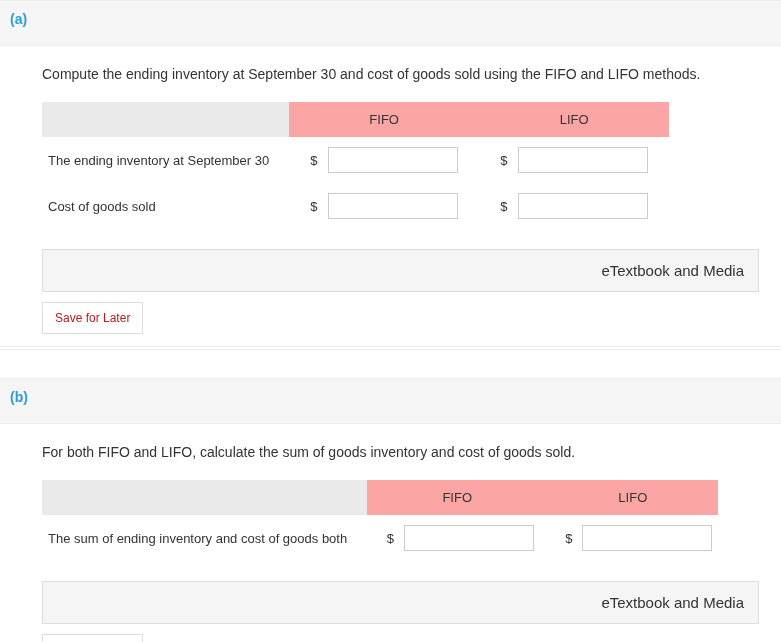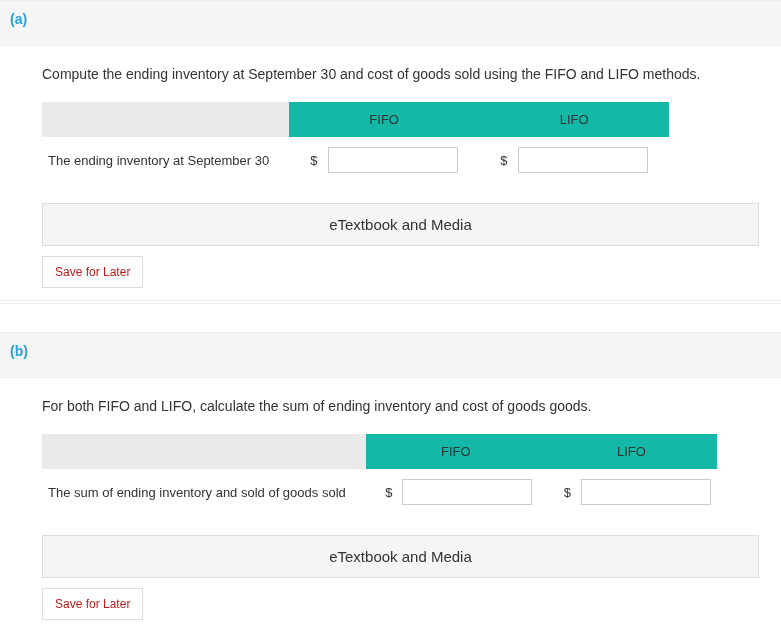--- a/index.html
+++ b/index.html
@@ -28,21 +28,21 @@
   .instruction {
     font-size: 14px;
     color: #333;
     margin-bottom: 20px;
   }
   table.data {
     border-collapse: collapse;
     width: auto;
   }
   table.data th {
-    background: #14b8a6;
+    background: #fca5a5;
     font-weight: normal;
     color: #333;
     font-size: 13px;
     padding: 10px 0;
     text-align: center;
   }
   table.data td {
     padding: 10px 6px;
     font-size: 13px;
     color: #333;
@@ -66,21 +66,21 @@
     background: #fff;
   }
   .etextbook {
     margin-top: 20px;
     border: 1px solid #ddd;
     background: #f5f5f5;
     padding: 12px 14px;
     font-size: 15px;
     color: #333;
     width: 100%;
-    text-align: center;
+    text-align: right;
     cursor: pointer;
   }
   .save-btn {
     margin-top: 10px;
     border: 1px solid #ddd;
     background: #fff;
     padding: 8px 12px;
     font-size: 12px;
     color: #b91c1c;
     cursor: pointer;
@@ -119,48 +119,55 @@
       </tr>
     </thead>
     <tbody>
       <tr>
         <td class="row-label">The ending inventory at September 30</td>
         <td class="dollar">$</td>
         <td><input type="text" class="num" value="" style=""></td>
         <td class="dollar">$</td>
         <td><input type="text" class="num" value="" style=""></td>
       </tr>
+      <tr>
+        <td class="row-label">Cost of goods sold</td>
+        <td class="dollar">$</td>
+        <td><input type="text" class="num" value="" style=""></td>
+        <td class="dollar">$</td>
+        <td><input type="text" class="num" value="" style=""></td>
+      </tr>
     </tbody>
   </table>
 
   <button class="etextbook">eTextbook and Media</button>
   <button class="save-btn">Save for Later</button>
 </div>
 
 <div class="part-divider"></div>
 <div class="gap"></div>
 
 <div class="part-header">
   <span class="part-label">(b)</span>
 </div>
 
 <div class="part-body">
-  <p class="instruction">For both FIFO and LIFO, calculate the sum of ending inventory and cost of goods goods.</p>
+  <p class="instruction">For both FIFO and LIFO, calculate the sum of goods inventory and cost of goods sold.</p>
 
   <table class="data">
     <thead>
       <tr>
         <th style="background:#eaeaea;"></th>
         <th class="b-col-fifo" colspan="2">FIFO</th>
         <th class="b-col-lifo" colspan="2">LIFO</th>
       </tr>
     </thead>
     <tbody>
       <tr>
-        <td class="row-label">The sum of ending inventory and sold of goods sold</td>
+        <td class="row-label">The sum of ending inventory and cost of goods both</td>
         <td class="dollar">$</td>
         <td><input type="text" class="num" value="" style=""></td>
         <td class="dollar">$</td>
         <td><input type="text" class="num" value="" style=""></td>
       </tr>
     </tbody>
   </table>
 
   <button class="etextbook">eTextbook and Media</button>
   <button class="save-btn">Save for Later</button>

